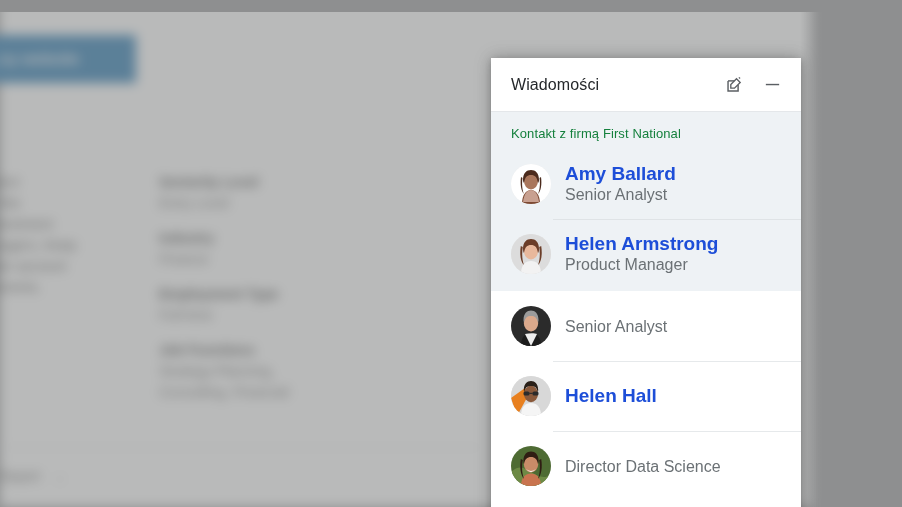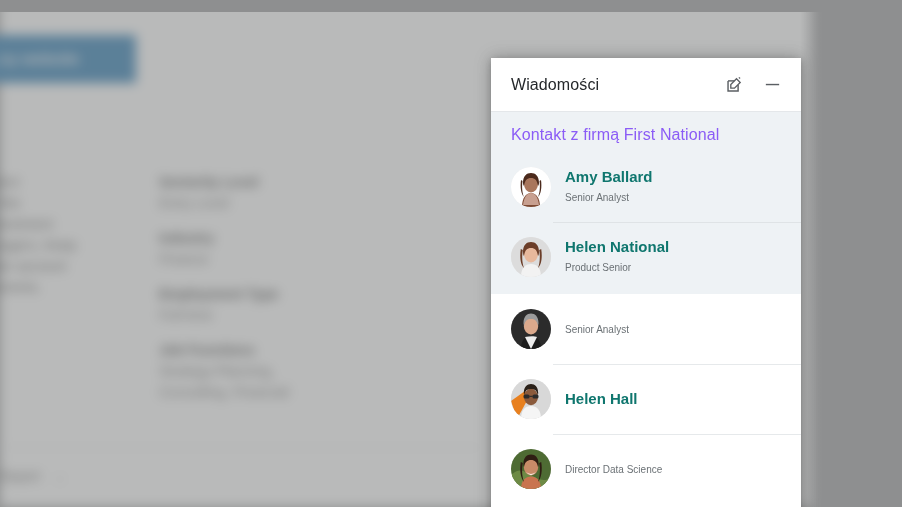--- a/index.html
+++ b/index.html
@@ -191,22 +191,22 @@
   .section-highlight {
     background: #eef2f5;
     padding-bottom: 2px;
   }
 
   .section-plain {
     background: #ffffff;
   }
 
   .section-title {
-    font-size: 16px;
-    color: #8b5cf6;
+    font-size: 13px;
+    color: #15803d;
     padding: 14px 0 8px 20px;
     letter-spacing: .1px;
   }
 
   .contact-row {
     display: flex;
     align-items: center;
     padding: 0 18px 0 20px;
     height: 70px;
     box-sizing: border-box;
@@ -239,31 +239,31 @@
     background: #e9e9e9;
   }
   .avatar svg { display: block; width: 40px; height: 40px; }
 
   .contact-info {
     flex: 1 1 auto;
     min-width: 0;
   }
 
   .contact-name {
-    font-size: 15px;
+    font-size: 19px;
     font-weight: bold;
-    color: #0f766e;
+    color: #1d4ed8;
     line-height: 20px;
     white-space: nowrap;
     overflow: hidden;
     text-overflow: ellipsis;
   }
 
   .contact-role {
-    font-size: 10px;
+    font-size: 16px;
     color: #6b7175;
     line-height: 19px;
     margin-top: 1px;
     white-space: nowrap;
     overflow: hidden;
     text-overflow: ellipsis;
   }
 </style>
 </head>
 <body>
@@ -353,22 +353,22 @@
             <svg viewBox="0 0 40 40">
               <rect width="40" height="40" fill="#dcdcdc"></rect>
               <path d="M10 40 c0-9 4-13 10-13 s10 4 10 13z" fill="#f2f2f2"></path>
               <ellipse cx="20" cy="17" rx="7" ry="8.5" fill="#e8b89c"></ellipse>
               <path d="M12 15 c0-7 3.5-10 8-10 s8 3 8 10 c0 3-1 4-1 4 c-1-6-3-8-7-8 s-6 2-7 8 c0 0-1-1-1-4z" fill="#6b3d28"></path>
               <path d="M11.8 13 c-1.2 7-.5 14 1.2 18 c-3.5-3-4.5-11-3.2-19z" fill="#6b3d28"></path>
               <path d="M28.2 13 c1.2 7 .5 14-1.2 18 c3.5-3 4.5-11 3.2-19z" fill="#6b3d28"></path>
             </svg>
           </div>
           <div class="contact-info">
-            <div class="contact-name">Helen National</div>
-            <div class="contact-role">Product Senior</div>
+            <div class="contact-name">Helen Armstrong</div>
+            <div class="contact-role">Product Manager</div>
           </div>
         </div>
       </div>
 
       <div class="section-plain">
 
         <div class="contact-row">
           <div class="avatar">
             <svg viewBox="0 0 40 40">
               <rect width="40" height="40" fill="#2b2b2b"></rect>

